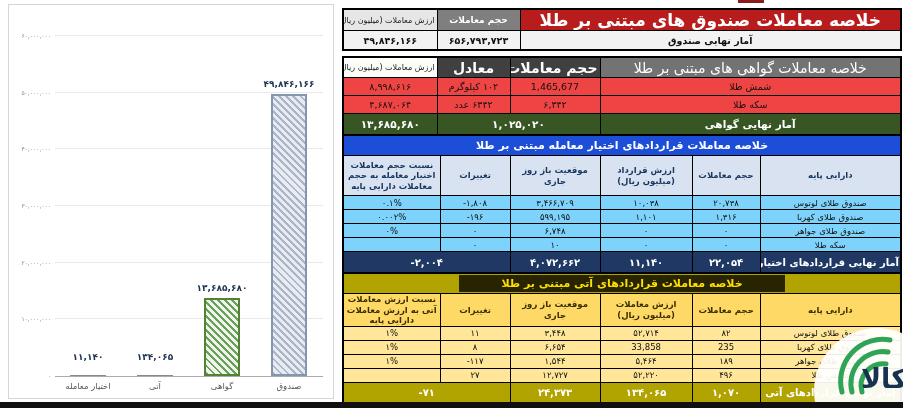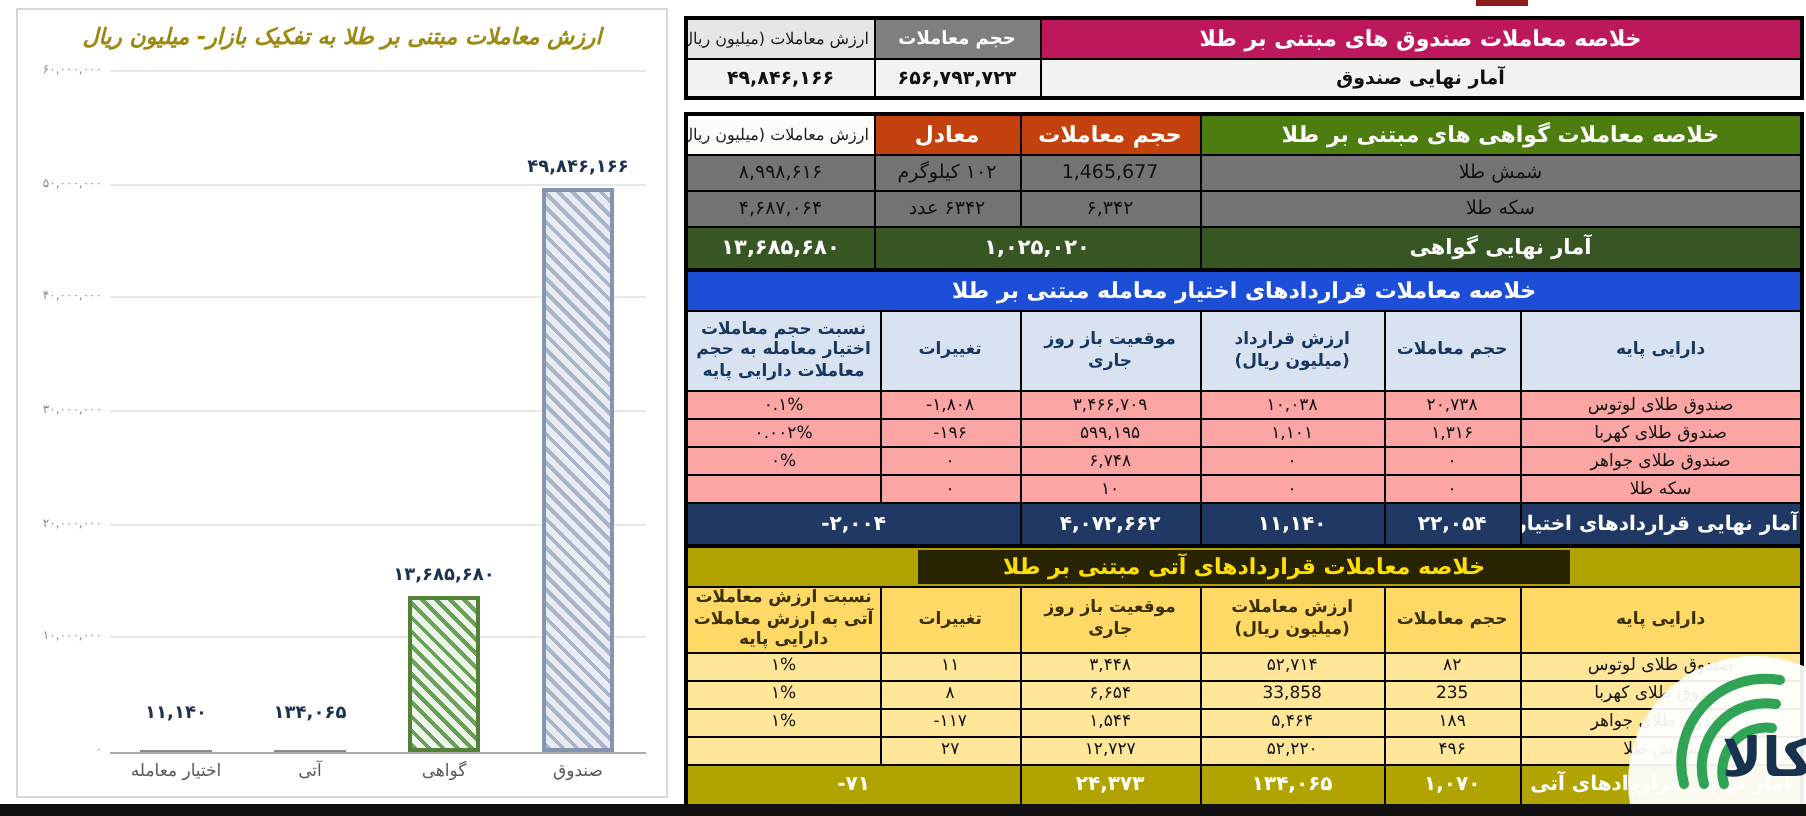--- a/index.html
+++ b/index.html
@@ -26,37 +26,37 @@
   .xlabel{position:absolute;top:calc(100% + 4px);transform:translateX(-50%);
           font-size:8.5px;color:#595959;white-space:nowrap;direction:rtl;}
   
   table.t{position:absolute;left:342px;width:558px;border-collapse:collapse;table-layout:fixed;
           direction:rtl;border:2px solid #000;}
   table.t td{border:1px solid #000;text-align:center;vertical-align:middle;overflow:hidden;
              white-space:nowrap;padding:0 2px;font-size:9.5px;color:#111;}
   td.num{direction:ltr;}
   
   #t1{top:8px;}
-  #t1 .h-title{background:#be185d;color:#fff;font-weight:bold;font-size:11px;height:19px;}
+  #t1 .h-title{background:#b91c1c;color:#fff;font-weight:bold;font-size:17px;height:19px;}
   #t1 .h-vol{background:#7f7f7f;color:#fff;font-weight:bold;font-size:9px;}
   #t1 .h-val{background:#e7e6e6;color:#1a1a1a;font-size:8px;}
   #t1 .r{background:#f2f2f2;height:18px;font-weight:600;}
   
   #t2{top:56px;}
-  #t2 .h-title{background:#4d7c0f;color:#fff;font-weight:bold;font-size:11px;height:19px;}
-  #t2 .h-mid{background:#c2410c;color:#fff;font-weight:bold;font-size:11px;text-align:center;}
+  #t2 .h-title{background:#737373;color:#fff;font-weight:normal;font-size:14px;height:19px;}
+  #t2 .h-mid{background:#404040;color:#fff;font-weight:bold;font-size:14px;text-align:center;}
   #t2 .h-val{background:#fbfdf8;color:#1a1a1a;font-size:8px;}
-  #t2 .r{background:#737373;height:17px;}
+  #t2 .r{background:#ef4444;height:17px;}
   #t2 .total td{background:#375623;color:#fff;font-weight:bold;font-size:10.5px;height:20px;}
   
   #t3{top:134px;}
   #t3 .title td{background:#1d4ed8;color:#fff;font-weight:bold;font-size:11px;height:19px;}
   #t3 .head td{background:#d9e2f1;color:#17375e;font-weight:bold;font-size:8.5px;height:39px;
                white-space:normal;line-height:1.25;}
-  #t3 .r{background:#fca5a5;height:13px;font-size:8.5px;}
+  #t3 .r{background:#7dd3fc;height:13px;font-size:8.5px;}
   #t3 .total td{background:#1f3864;color:#fff;font-weight:bold;font-size:10px;height:20px;}
   
   #t4{top:272px;}
   #t4 .title td{background:#b1a400;height:19px;}
   #t4 .title .inner{display:inline-block;background:#282400;color:#ffdf00;font-weight:bold;
                     font-size:11px;padding:2px 42px;}
   #t4 .head td{background:#ffd966;color:#3a2f00;font-weight:bold;font-size:8.5px;height:28px;
                white-space:normal;line-height:1.25;}
   #t4 .r{background:#ffe699;height:13px;font-size:8.5px;}
   #t4 .total td{background:#b1a400;color:#fff;font-weight:bold;font-size:10px;height:20px;}
@@ -64,21 +64,20 @@
   .bottom-bar{position:absolute;left:0;right:0;bottom:0;height:6px;background:#101010;}
   .top-mark{position:absolute;left:738px;top:0;width:26px;height:3px;background:#8b1c1c;}
   .watermark{position:absolute;left:812px;top:326px;width:130px;height:130px;}
 </style>
 </head>
 <body>
 
 <div class="stage">
 
   <div class="chart-panel">
-    <div class="chart-title">ارزش معاملات مبتنی بر طلا به تفکیک بازار- میلیون ریال</div>
     <div class="plot">
 
       <div class="gridline" style="top:0"></div>
       <div class="gridline" style="top:57px"></div>
       <div class="gridline" style="top:113px"></div>
       <div class="gridline" style="top:170px"></div>
       <div class="gridline" style="top:227px"></div>
       <div class="gridline" style="top:283px"></div>
       <div class="axis-x"></div>
 

